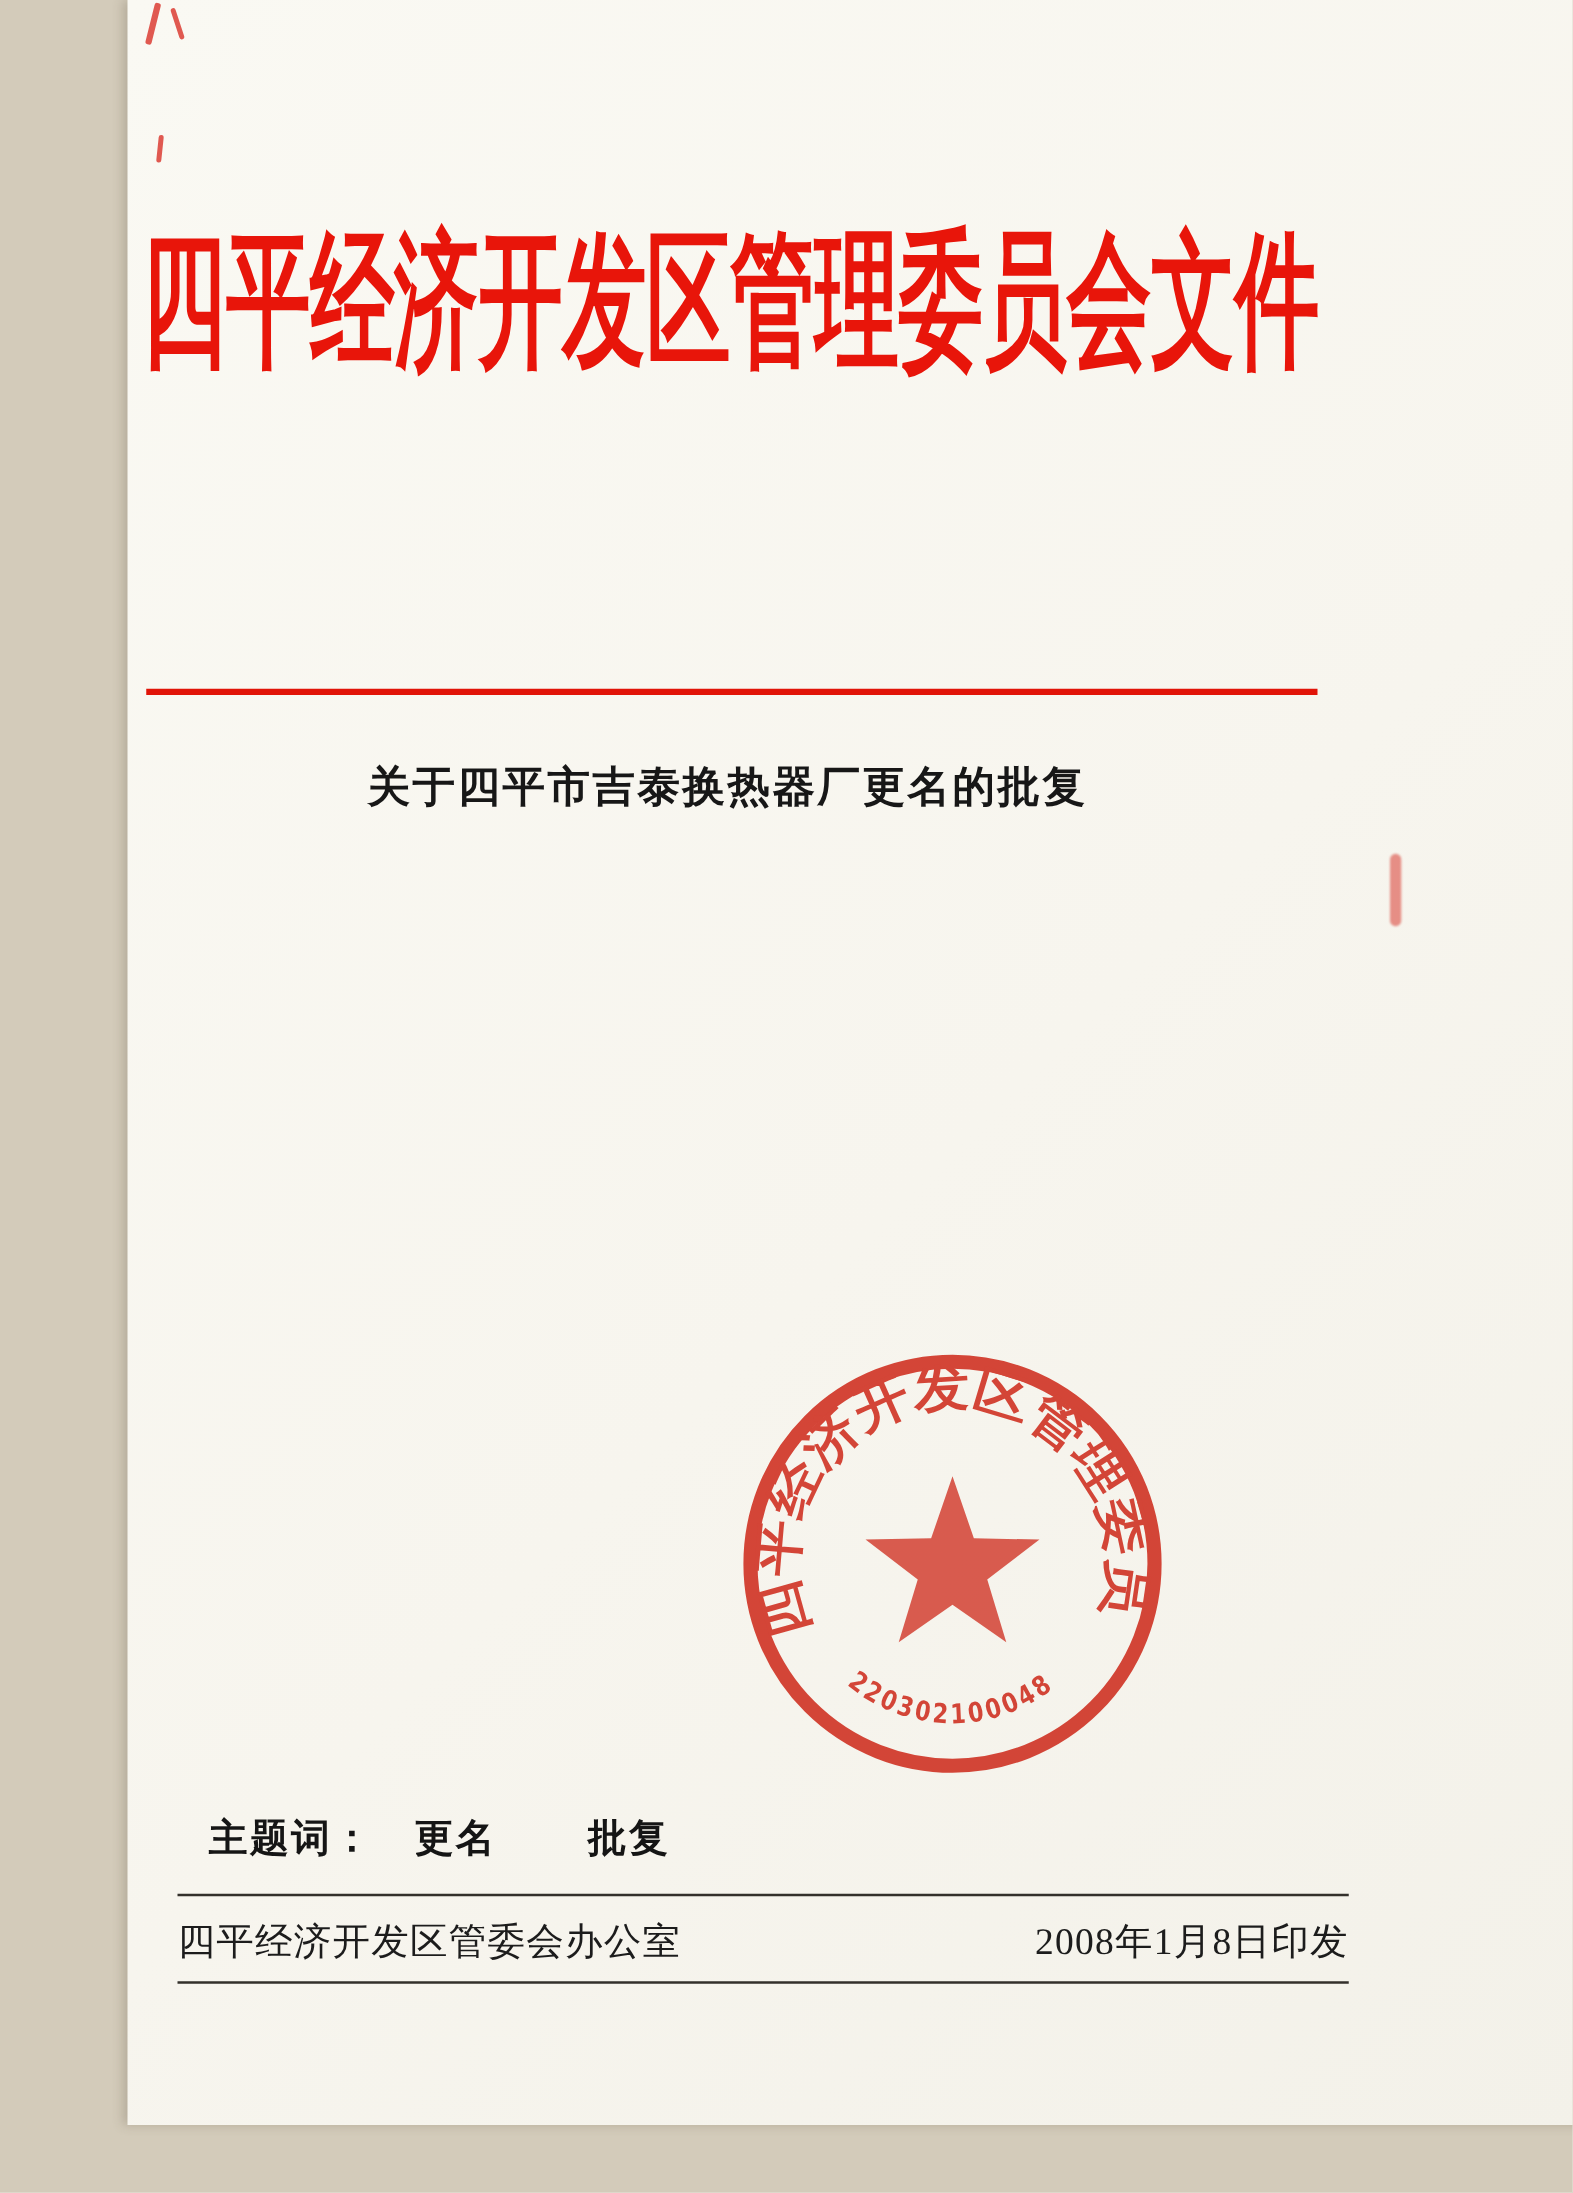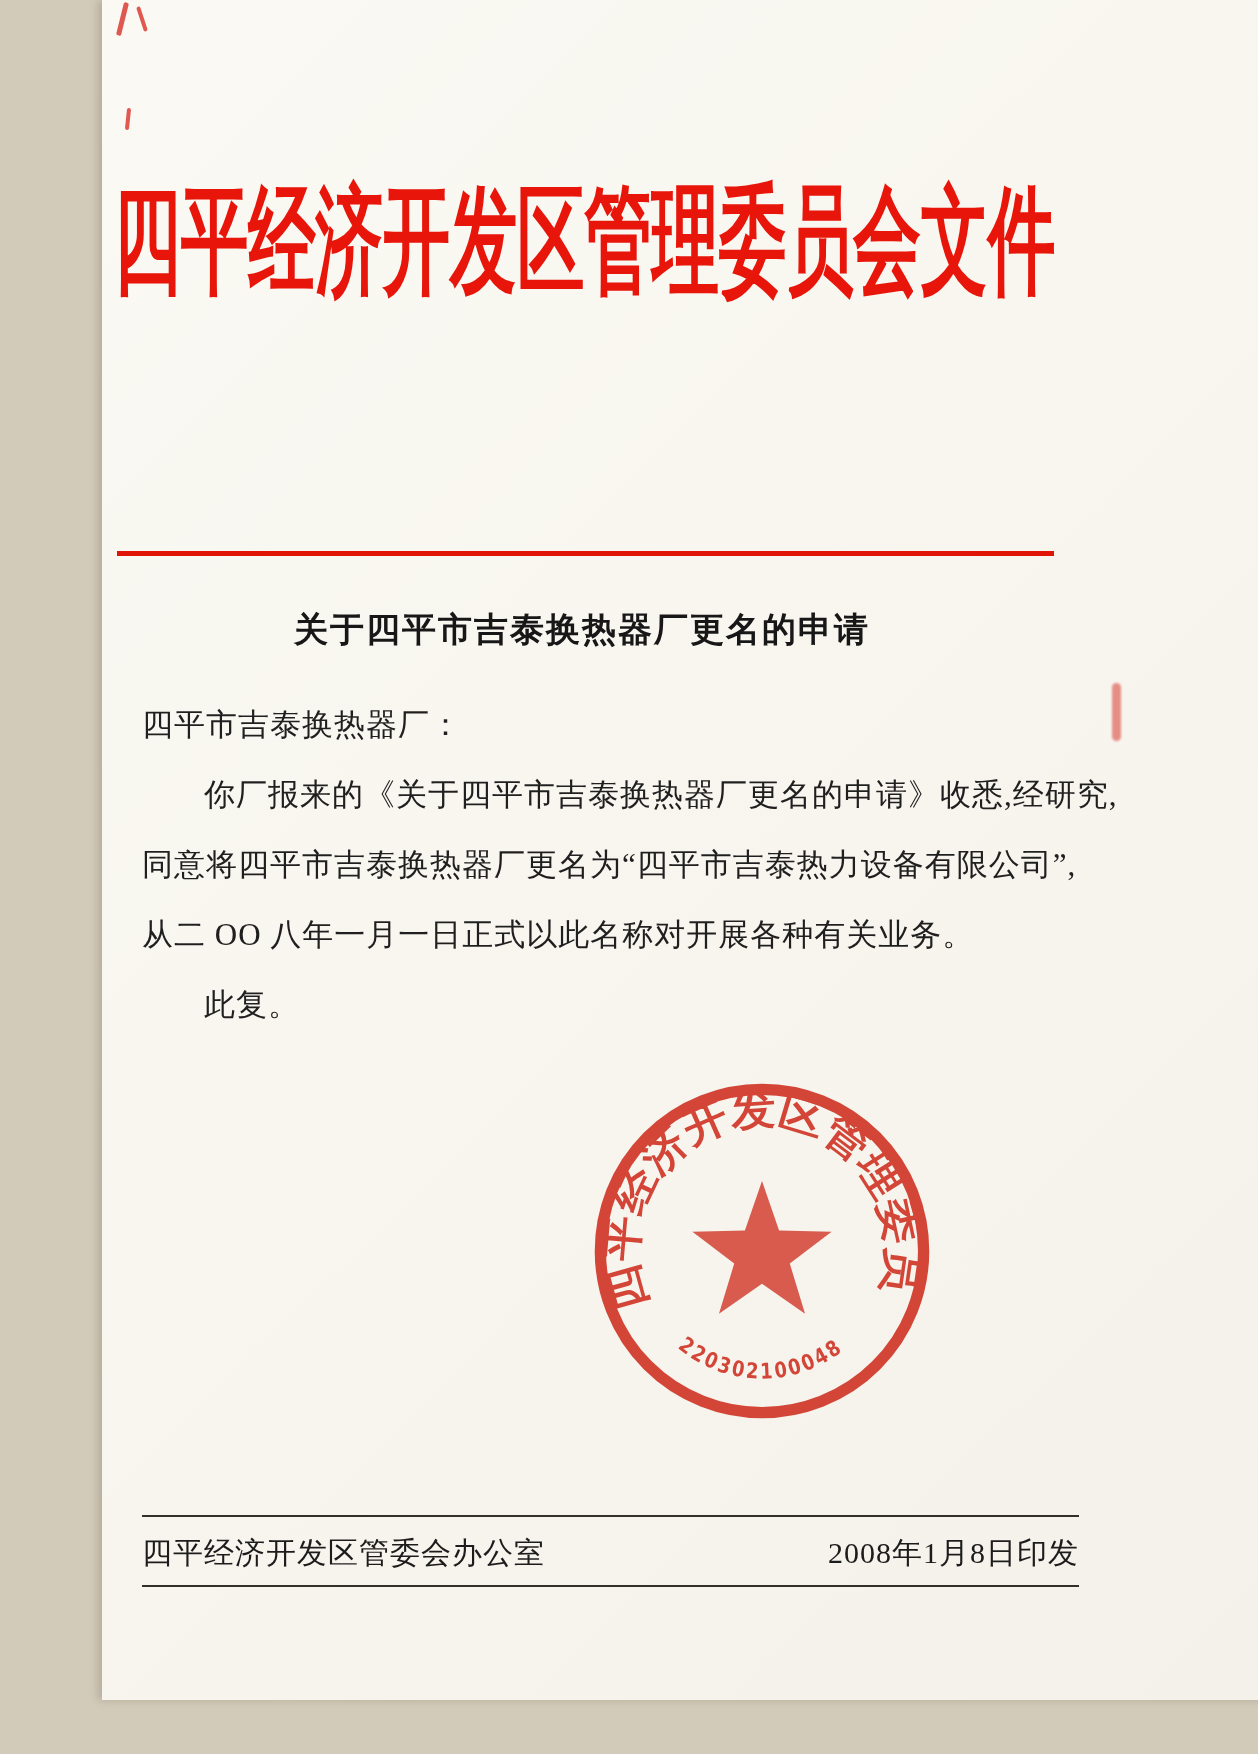--- a/index.html
+++ b/index.html
@@ -127,46 +127,44 @@
     <div class="red-scribble" style="left:18px; top:2px; width:5px; height:34px; transform:rotate(14deg);"></div>
     <div class="red-scribble" style="left:38px; top:6px; width:4px; height:26px; transform:rotate(-18deg);"></div>
     <div class="red-scribble" style="left:24px; top:108px; width:4px; height:22px; transform:rotate(6deg);"></div>
     <div class="red-smudge"></div>
 
     <div class="header-title">四平经济开发区管理委员会文件</div>
 
 
     <div class="red-rule"></div>
 
-    <div class="doc-title">关于四平市吉泰换热器厂更名的申请</div>
+    <div class="doc-title">关于四平市吉泰换热器厂更名的批复</div>
 
-    <div class="body-text">
-      <div class="body-line">四平市吉泰换热器厂：</div>
-      <div class="body-line indent">你厂报来的《关于四平市吉泰换热器厂更名的申请》收悉,经研究,</div>
-      <div class="body-line">同意将四平市吉泰换热器厂更名为“四平市吉泰热力设备有限公司”,</div>
-      <div class="body-line">从二 OO 八年一月一日正式以此名称对开展各种有关业务。</div>
-      <div class="body-line indent">此复。</div>
-    </div>
 
 
     <svg class="stamp" viewBox="0 0 340 340">
       <defs>
         <path id="ringArc" d="M 60 222 A 122 122 0 1 1 280 222" fill="none"></path>
         <path id="serialArc" d="M 88 264 A 127 127 0 0 0 252 264" fill="none"></path>
       </defs>
       <circle cx="170" cy="170" r="157" fill="none" stroke="#d93a2c" stroke-width="11"></circle>
       <path d="M 170 102 L 186.6 150.2 L 237.6 151.2 L 197 182.2 L 211.8 231 L 170 201.8 L 128.2 231 L 143 182.2 L 102.4 151.2 L 153.4 150.2 Z" fill="#d93a2c" fill-opacity="0.88"></path>
       <text font-family="Liberation Serif, DejaVu Serif, serif" font-size="40" font-weight="700" fill="#d93a2c">
         <textPath href="#ringArc" startOffset="0" textLength="520" lengthAdjust="spacingAndGlyphs">四平经济开发区管理委员会</textPath>
       </text>
       <text font-family="DejaVu Sans, Liberation Sans, sans-serif" font-size="21" font-weight="700" fill="#d93a2c" letter-spacing="3">
         <textPath href="#serialArc" startOffset="0" textLength="190" lengthAdjust="spacingAndGlyphs">2203021000483</textPath>
       </text>
     </svg>
 
+    <div class="keywords-row">
+      <span class="kw-label">主题词：</span>
+      <span class="kw-item">更名</span>
+      <span class="kw-item">批复</span>
+    </div>
 
     <div class="footer-rule rule-1"></div>
     <div class="footer-row">
       <span>四平经济开发区管委会办公室</span>
       <span>2008年1月8日印发</span>
     </div>
     <div class="footer-rule rule-2"></div>
 
   </div>
 

